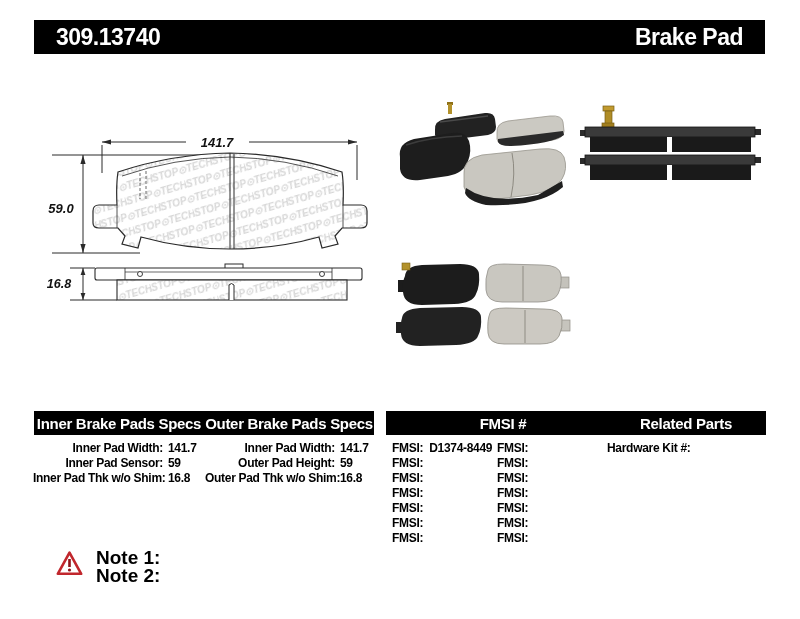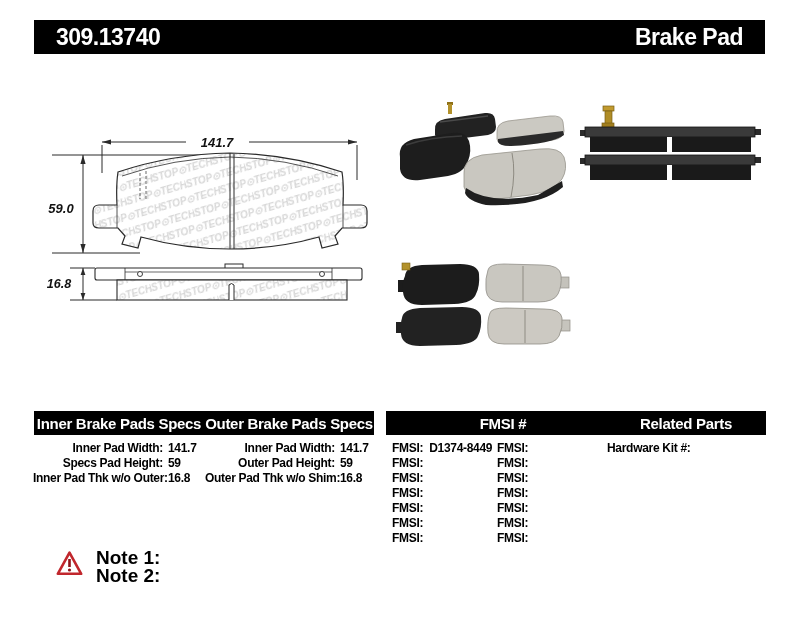--- a/index.html
+++ b/index.html
@@ -171,25 +171,25 @@
   </div>
   <div class="hdr hdr-fmsi">FMSI #</div>
   <div class="hdr hdr-related">Related Parts</div>
 
   <div class="col col-inner">
     <div class="srow">
       <span class="slabel">Inner Pad Width:</span>
       <span class="sval">141.7</span>
     </div>
     <div class="srow">
-      <span class="slabel">Specs Pad Height:</span>
+      <span class="slabel">Inner Pad Sensor:</span>
       <span class="sval">59</span>
     </div>
     <div class="srow">
-      <span class="slabel">Inner Pad Thk w/o Outer:</span>
+      <span class="slabel">Inner Pad Thk w/o Shim:</span>
       <span class="sval">16.8</span>
     </div>
   </div>
 
   <div class="col col-outer">
     <div class="srow">
       <span class="slabel">Inner Pad Width:</span>
       <span class="sval">141.7</span>
     </div>
     <div class="srow">

